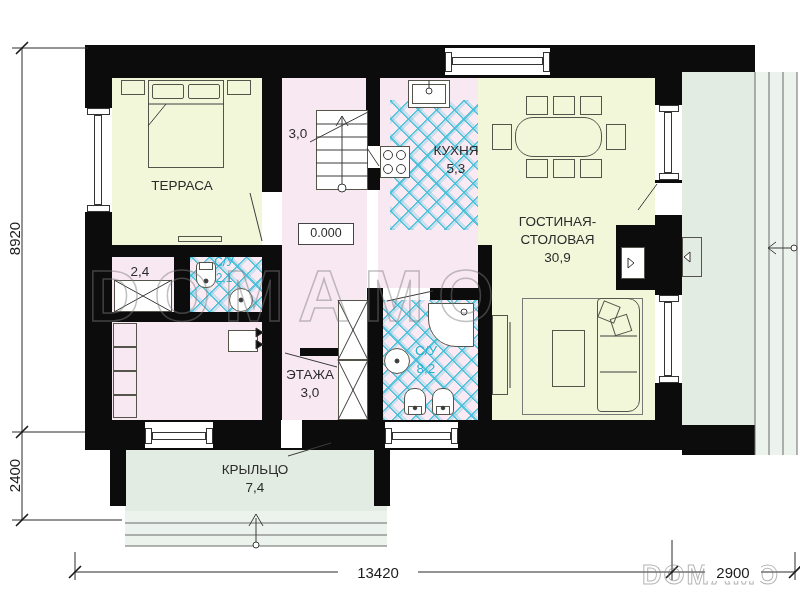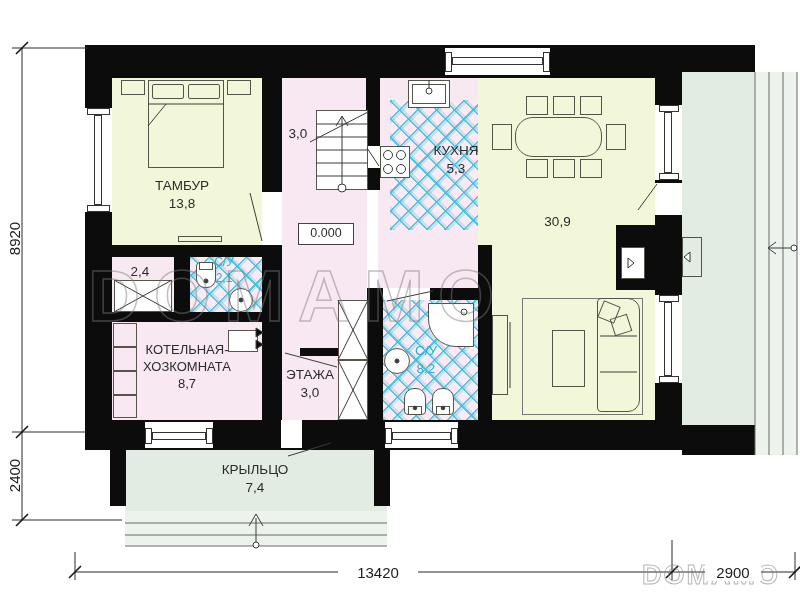--- a/index.html
+++ b/index.html
@@ -226,47 +226,43 @@
       <path d="M75,572 H795"></path>
       <path d="M75,552 V580 M672,540 V580 M795,552 V580"></path>
     </g>
     <g stroke="#1a1a1a" stroke-width="1.6">
       <path d="M16,54 L28,42 M16,438 L28,426 M16,526 L28,514"></path>
       <path d="M69,578 L81,566 M666,578 L678,566 M789,578 L801,566"></path>
     </g>
   </svg>
 
   <div class="lbl" style="left:122px;top:177px;width:120px;">
-    <span>ТАМБУР</span>
-    <span class="area">13,8</span>
+    <span>ТЕРРАСА</span>
   </div>
   <div class="lbl" style="left:278px;top:125px;width:40px;">
     <span class="area">3,0</span>
   </div>
   <div class="lbl" style="left:416px;top:142px;width:80px;">
     <span>КУХНЯ</span>
     <span class="area">5,3</span>
   </div>
   <div class="lbl" style="left:500px;top:213px;width:115px;">
+    <span>ГОСТИНАЯ-СТОЛОВАЯ</span>
     <span class="area">30,9</span>
   </div>
   <div class="lbl" style="left:116px;top:263px;width:48px;">
     <span class="area">2,4</span>
   </div>
   <div class="lbl cyan" style="left:196px;top:255px;width:56px;font-size:12px;">
     <span>С/У</span>
     <span class="area">2,1</span>
   </div>
   <div class="lbl cyan" style="left:398px;top:342px;width:56px;">
     <span>С/У</span>
     <span class="area">8,2</span>
-  </div>
-  <div class="lbl" style="left:131px;top:341px;width:112px;font-size:13px;">
-    <span>КОТЕЛЬНАЯ-ХОЗКОМНАТА</span>
-    <span class="area">8,7</span>
   </div>
   <div class="lbl" style="left:280px;top:366px;width:60px;">
     <span>ЭТАЖА</span>
     <span class="area">3,0</span>
   </div>
   <div class="lbl" style="left:190px;top:461px;width:130px;">
     <span>КРЫЛЬЦО</span>
     <span class="area">7,4</span>
   </div>
 

